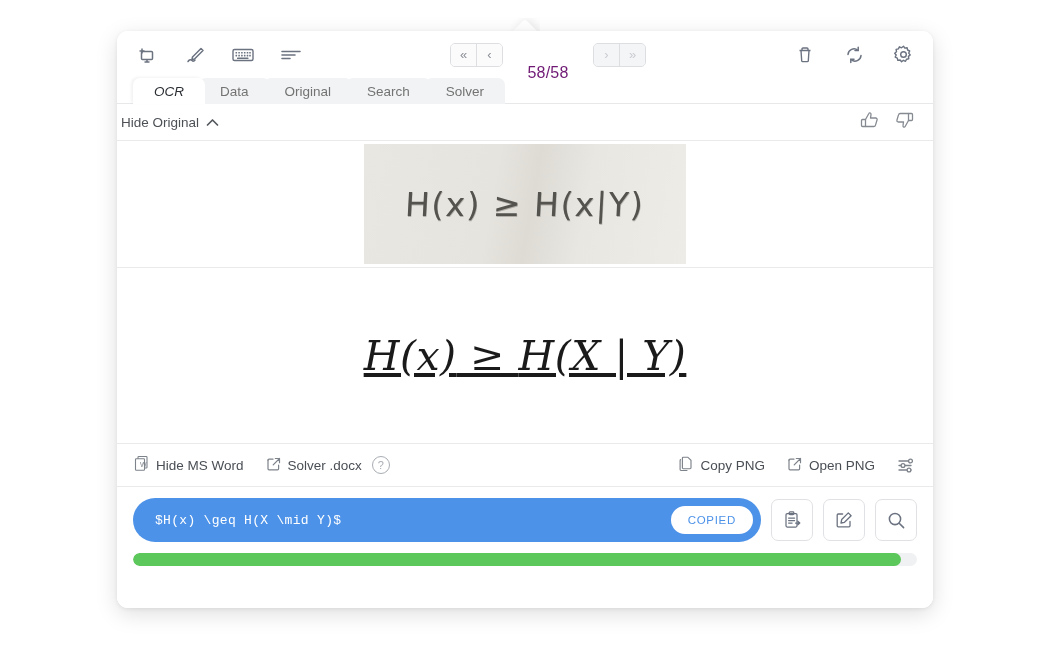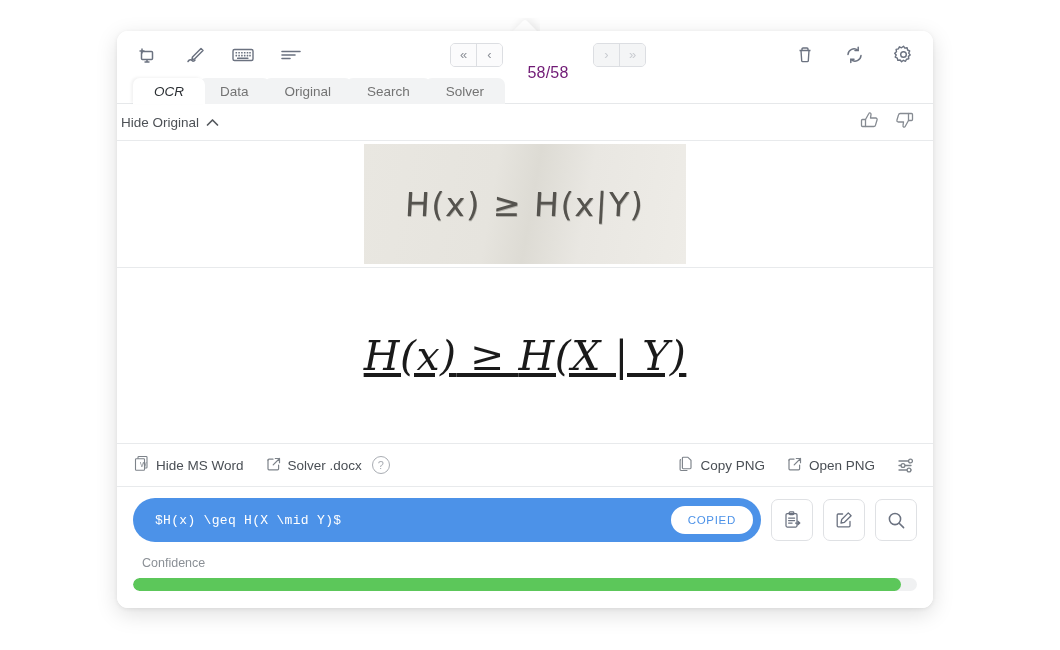--- a/index.html
+++ b/index.html
@@ -551,19 +551,18 @@
 
     <div class="sq-btn">
       <svg width="21" height="21" viewBox="0 0 21 21" fill="none" stroke="currentColor" stroke-width="1.55" stroke-linecap="round">
         <circle cx="9" cy="9" r="5.6"></circle>
         <path d="M13.2 13.2l4.4 4.4"></path>
       </svg>
     </div>
   </div>
 
   <div class="conf-wrap">
-    <div class="conf-label">Confidence</div>
     <div class="conf-track">
       <div class="conf-fill" style="width: 98%; background: rgb(92, 199, 90);"></div>
     </div>
   </div>
 
 </div>
 
 </body></html>

